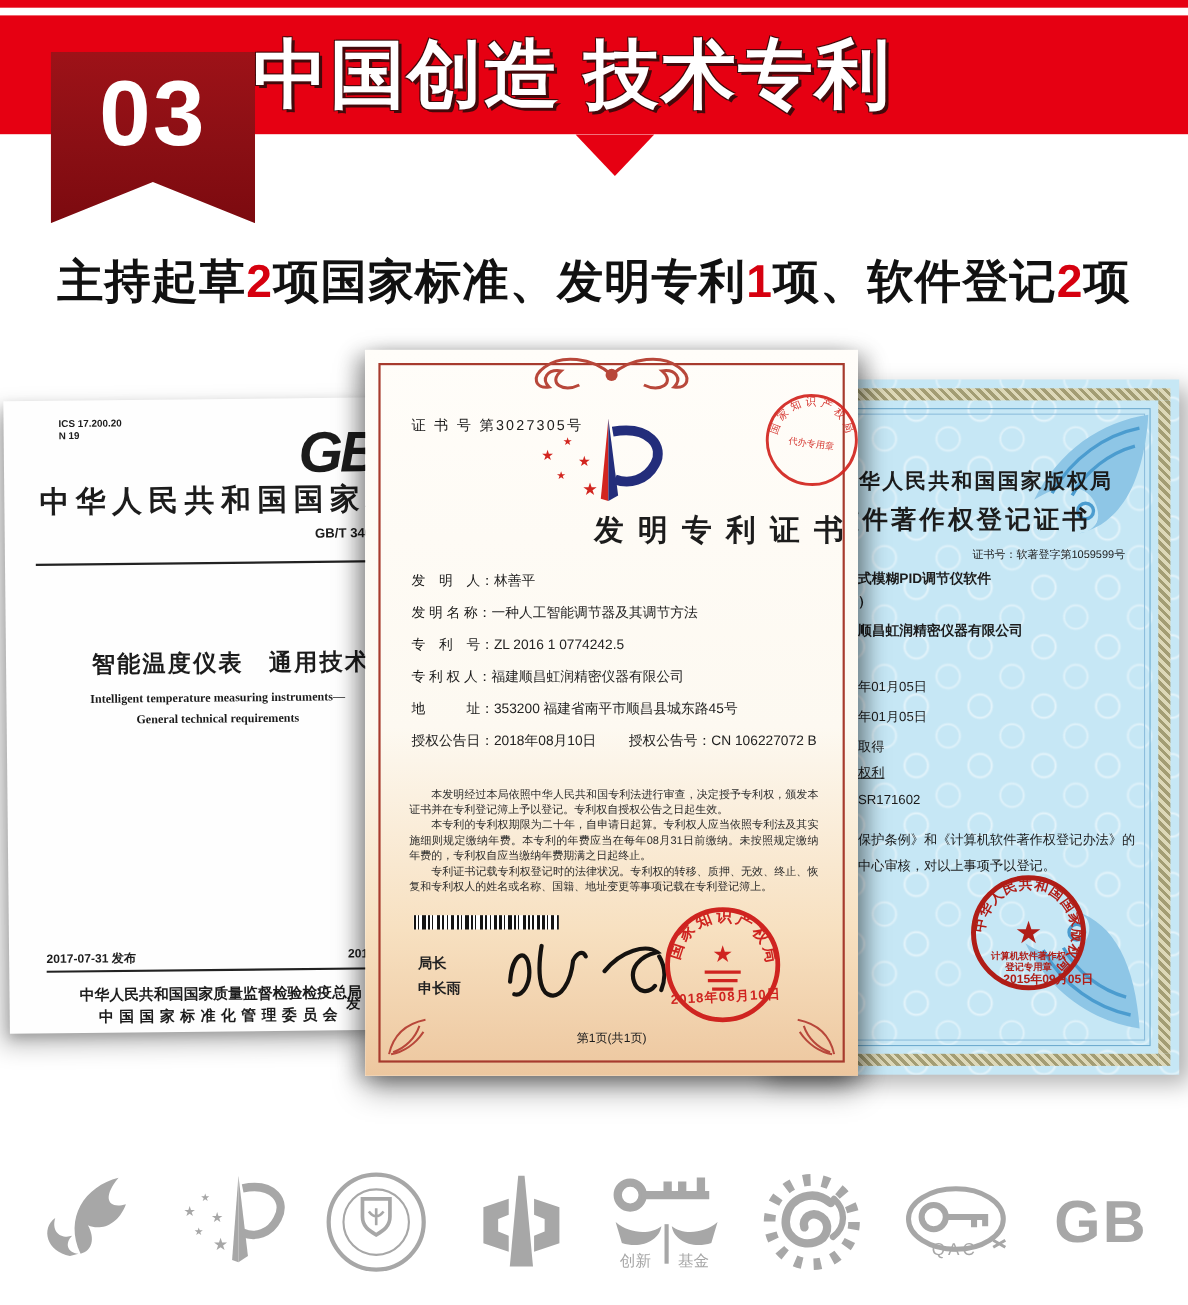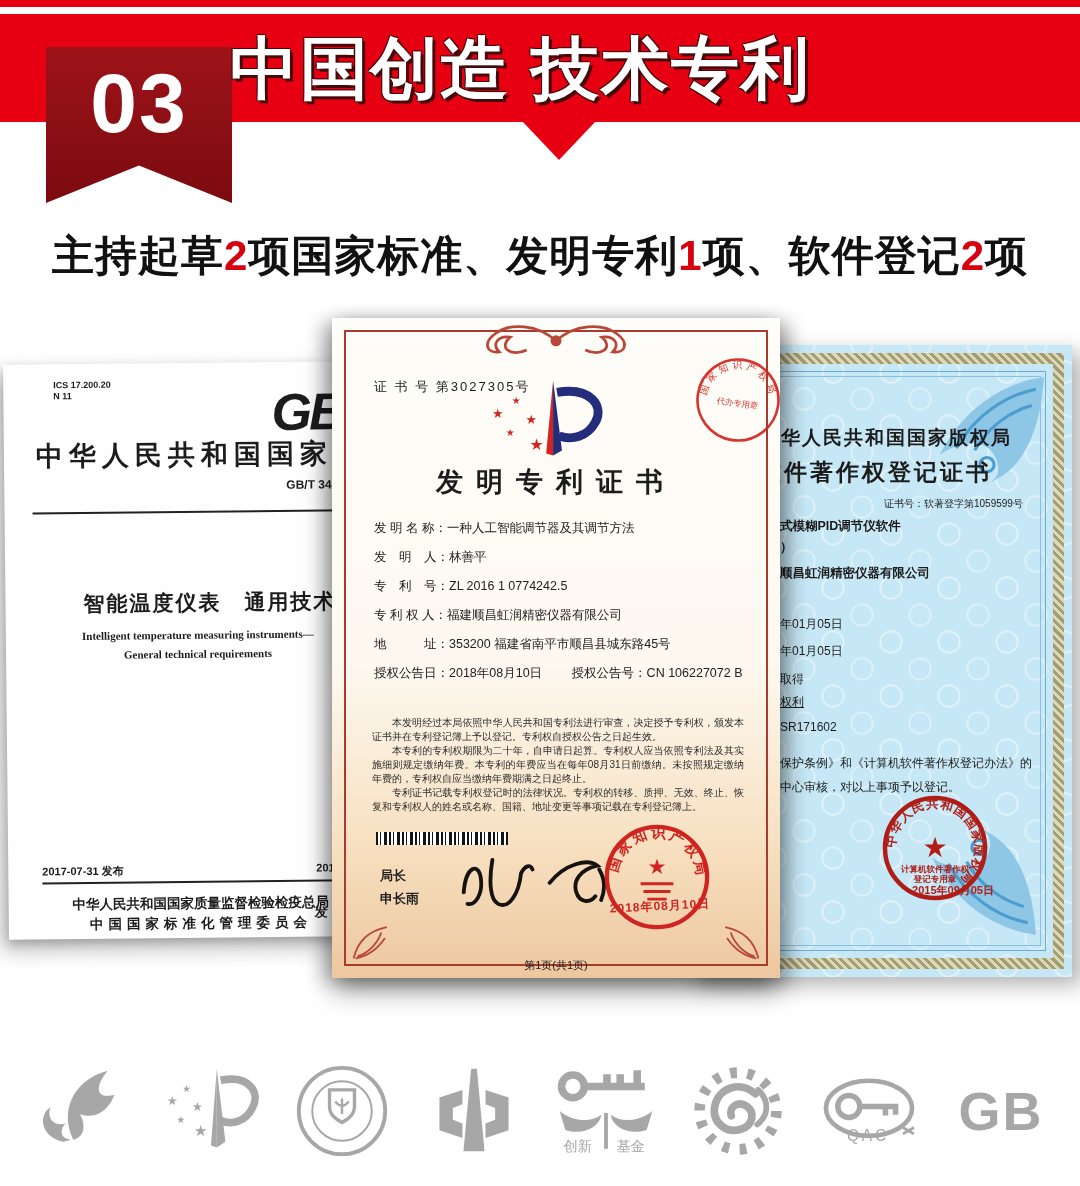--- a/index.html
+++ b/index.html
@@ -53,37 +53,37 @@
     background:linear-gradient(180deg,#fffdf9 0%,#fdf9f1 52%,#f7e0c0 80%,#edc79f 100%);
     box-shadow:0 12px 26px rgba(0,0,0,.38),-9px 4px 16px rgba(0,0,0,.22),9px 4px 16px rgba(0,0,0,.22);}
   .p-frame{position:absolute;left:12px;top:12px;right:12px;bottom:12px;border:2.5px solid #a73b2e;}
   .p-ornament{position:absolute;left:114px;top:0px;width:220px;height:42px;}
   .p-corner{position:absolute;width:46px;height:46px;bottom:16px;}
   .p-corner.l{left:18px;}
   .p-corner.r{right:18px;transform:scaleX(-1);}
   .p-certno{left:42px;top:60px;font-size:13px;color:#3a3a3a;letter-spacing:2px;}
   .p-logo{position:absolute;left:158px;top:58px;width:138px;height:88px;}
   .p-office-seal{position:absolute;left:362px;top:38px;width:88px;height:88px;transform:rotate(8deg);opacity:.92;}
-  .p-title{left:0;top:146px;width:448px;text-align:center;font-size:27px;font-weight:bold;
+  .p-title{left:0;top:146px;width:448px;text-align:right;font-size:27px;font-weight:bold;
     letter-spacing:13px;color:#161616;}
   .p-fields{position:absolute;left:42px;top:196px;width:380px;font-size:12.5px;color:#222;}
   .p-row{height:29px;line-height:29px;white-space:nowrap;}
   .p-label{color:#1a1a1a;}
   .p-grant-no{margin-left:26px;}
   .p-body{position:absolute;left:40px;top:398px;width:372px;font-size:10px;line-height:14px;
     color:#2c2c2c;text-align:justify;}
   .p-body p{margin:0;text-indent:2em;}
   .p-barcode{position:absolute;left:44px;top:514px;width:132px;height:13px;
     background:repeating-linear-gradient(90deg,#141414 0 2px,#fff 2px 4px,#141414 4px 5px,#fff 5px 8px,#141414 8px 11px,#fff 11px 13px);}
   .p-director{position:absolute;left:48px;top:546px;font-size:13px;font-weight:bold;color:#222;line-height:23px;}
   .p-signature{position:absolute;left:105px;top:518px;width:210px;height:88px;}
   .p-seal{position:absolute;left:272px;top:506px;width:106px;height:106px;}
   .p-sealdate{position:absolute;left:270px;top:580px;width:116px;text-align:center;font-size:12px;
     font-weight:bold;color:#cf2420;transform:rotate(-3deg);letter-spacing:1px;}
-  .p-page{left:0;top:618px;width:448px;text-align:center;font-size:11px;color:#333;margin-top:22px;}
+  .p-page{left:0;top:618px;width:448px;text-align:center;font-size:11px;color:#333;}
 
   
   .sw-cert{left:688px;top:345px;width:384px;height:632px;z-index:2;background-color:#c6e7f5;
     background-image:
       radial-gradient(circle, rgba(255,255,255,0) 9px, rgba(255,255,255,.55) 10.5px, rgba(255,255,255,0) 12.5px),
       radial-gradient(circle, rgba(255,255,255,0) 9px, rgba(255,255,255,.45) 10.5px, rgba(255,255,255,0) 12.5px);
     background-size:58px 54px,58px 54px;background-position:0 0,29px 27px;
     box-shadow:10px 8px 20px rgba(0,0,0,.3);}
   .sw-goldframe{position:absolute;left:8px;top:8px;right:8px;bottom:8px;border:11px solid #c9c49e;
     border-image:repeating-linear-gradient(45deg,#a39d74 0 3px,#ddd8b8 3px 6px) 11;}
@@ -120,21 +120,21 @@
   <div class="ribbon">
     <span class="ribbon-number">03</span>
   </div>
   <div class="banner-title">中国创造  技术专利</div>
 
   <div class="subtitle"><span>主持起草</span><span class="hl">2</span><span>项国家标准、发明专利</span><span class="hl">1</span><span>项、软件登记</span><span class="hl">2</span><span>项</span></div>
 
   <section class="cert gb-cert">
     <div class="t gb-ics">
       <div>ICS 17.200.20</div>
-      <div>N 11</div>
+      <div>N 19</div>
     </div>
     <div class="t gb-logo">GB</div>
     <div class="t gb-header">中华人民共和国国家标准</div>
     <div class="t gb-stdno">GB/T 340</div>
     <div class="abs gb-rule1"></div>
     <div class="t gb-title">智能温度仪表　通用技术条件</div>
     <div class="t gb-en" style="top:264px;">Intelligent temperature measuring instruments—</div>
     <div class="t gb-en" style="top:283px;">General technical requirements</div>
     <div class="t gb-issue">2017-07-31 发布</div>
     <div class="t gb-impl">201</div>
@@ -225,22 +225,22 @@
       <circle cx="50" cy="50" r="46" fill="none" stroke="#d2251f" stroke-width="3"></circle>
       <text font-size="11" fill="#d2251f" letter-spacing="4">
         <textPath href="#osr">国家知识产权局</textPath>
       </text>
       <text x="50" y="57" text-anchor="middle" font-size="9.5" fill="#d2251f">代办专用章</text>
     </svg>
 
     <div class="t p-title">发明专利证书</div>
 
     <div class="p-fields">
+      <div class="p-row"><span class="p-label">发　明　人：</span><span>林善平</span></div>
       <div class="p-row"><span class="p-label">发 明 名 称：</span><span>一种人工智能调节器及其调节方法</span></div>
-      <div class="p-row"><span class="p-label">发　明　人：</span><span>林善平</span></div>
       <div class="p-row"><span class="p-label">专　利　号：</span><span>ZL 2016 1 0774242.5</span></div>
       <div class="p-row"><span class="p-label">专 利 权 人：</span><span>福建顺昌虹润精密仪器有限公司</span></div>
       <div class="p-row"><span class="p-label">地　　　址：</span><span>353200 福建省南平市顺昌县城东路45号</span></div>
       <div class="p-row">
         <span class="p-label">授权公告日：</span><span>2018年08月10日</span>
         <span class="p-label p-grant-no">授权公告号：</span><span>CN 106227072 B</span>
       </div>
     </div>
 
     <div class="p-body">

